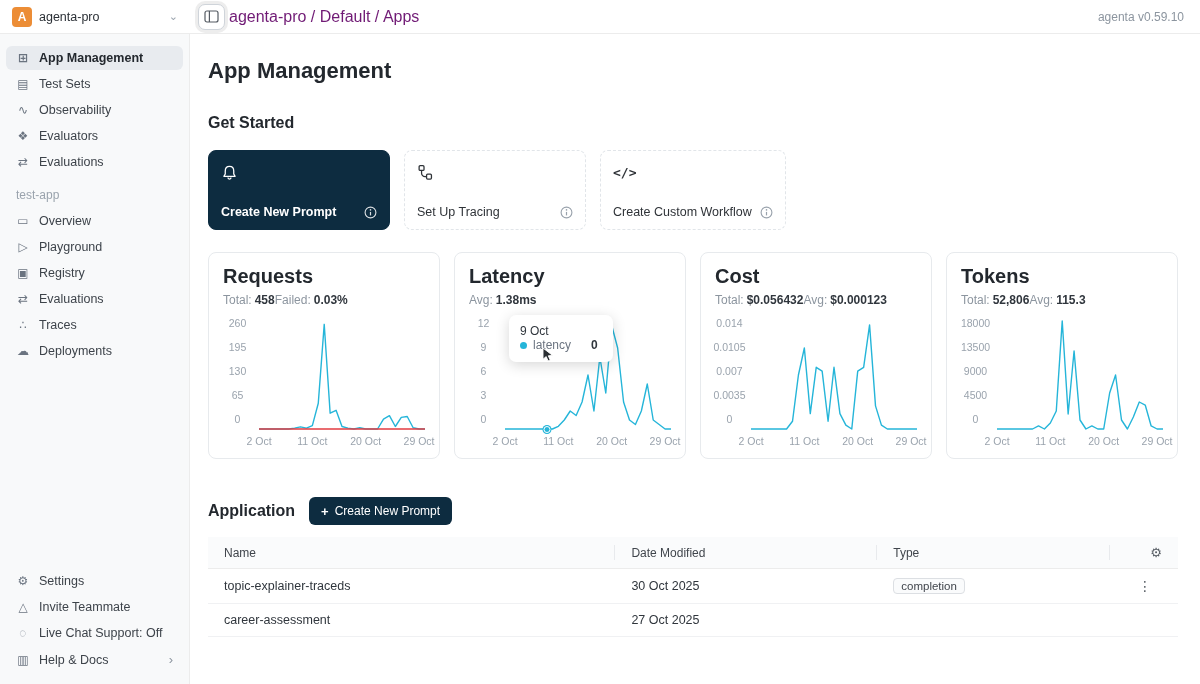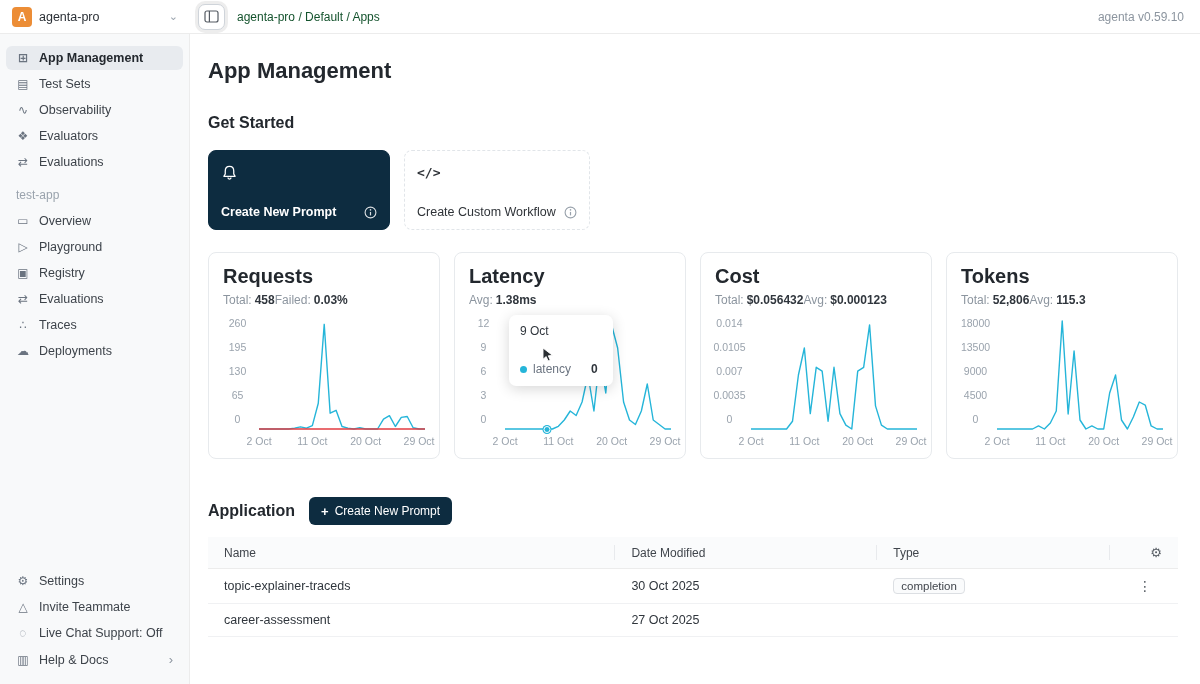--- a/index.html
+++ b/index.html
@@ -6,21 +6,21 @@
   html,body{width:1200px;height:684px;overflow:hidden}
   body{font-family:"Liberation Sans","DejaVu Sans",sans-serif;color:#1f2329;background:#fff;font-size:13px}
 
   
   .topbar{height:34px;display:flex;align-items:center;border-bottom:1px solid #ececec;background:#fff}
   .topbar-left{width:190px;display:flex;align-items:center;gap:7px;padding:0 12px;height:100%}
   .avatar{width:20px;height:20px;border-radius:4px;background:#ec8d36;color:#fff;font-size:12px;font-weight:700;display:flex;align-items:center;justify-content:center}
   .ws-name{font-size:12.5px;font-weight:500;color:#2b3036}
   .ws-chev{margin-left:auto;color:#9aa3ad;font-size:11px}
   .panel-toggle{width:27px;height:26px;margin-left:8px;border:1px solid #cfd4da;border-radius:7px;background:#fff;display:flex;align-items:center;justify-content:center;cursor:pointer;box-shadow:0 0 0 3px rgba(0,0,0,0.07)}
-  .breadcrumb{margin-left:12px;font-size:12px;color:#14532d;cursor:pointer}
+  .breadcrumb{margin-left:4px;font-size:16px;color:#701a75;cursor:pointer}
   .version{margin-left:auto;margin-right:16px;font-size:12px;color:#8c959f}
 
   
   .layout{display:flex;height:650px}
   .sidebar{width:190px;background:#f8f9fa;border-right:1px solid #ececec;display:flex;flex-direction:column;padding:12px 6px 10px}
   .nav-item{display:flex;align-items:center;gap:9px;padding:5px 10px;border-radius:6px;font-size:12.5px;color:#3d434a;cursor:pointer;margin-bottom:2px;white-space:nowrap}
   .nav-item.active{background:#e8ebef;font-weight:600;color:#23282e}
   .nav-icon{width:14px;font-size:12px;color:#6b7480;text-align:center;flex:none}
   .nav-chev{margin-left:auto;color:#8c959f;font-size:13px}
   .section-label{font-size:12px;color:#9aa3ad;padding:12px 10px 7px}
@@ -52,21 +52,21 @@
   .yticks{width:36px;height:108px;display:flex;flex-direction:column;justify-content:space-between;align-items:center;font-size:10.5px;color:#9aa3ad;padding-right:7px;transform:translateY(-4px)}
   .plot-col{flex:1;display:flex;flex-direction:column}
   .plot{height:108px;position:relative}
   .plot svg{width:100%;height:100%;display:block;overflow:visible}
   .xticks{position:relative;height:18px;font-size:10.5px;color:#9aa3ad}
   .xtick{position:absolute;top:6px;transform:translateX(-50%);white-space:nowrap}
   .hover-dot{position:absolute;bottom:-4px;width:7px;height:7px;border-radius:50%;background:#25b5d9;border:1.5px solid #fff;box-shadow:0 0 0 1px #25b5d9;transform:translateX(-50%)}
 
   
   .chart-tooltip{position:absolute;left:54px;top:62px;z-index:5;background:#fff;border-radius:7px;box-shadow:0 3px 14px rgba(0,0,0,.16);padding:9px 11px 10px;min-width:104px;font-size:12px}
-  .tooltip-date{color:#30363d;margin-bottom:24px}
+  .tooltip-date{color:#30363d;margin-bottom:0}
   .tooltip-row{display:flex;align-items:center;gap:6px}
   .tooltip-dot{width:7px;height:7px;border-radius:50%;background:#25b5d9;flex:none}
   .tooltip-series{color:#6b7480}
   .tooltip-value{margin-left:14px;font-weight:600;color:#30363d}
   .cursor-icon{position:absolute;left:86px;top:94px;z-index:6}
 
   
   .app-header{display:flex;align-items:center;margin-bottom:12px}
   .app-heading{font-size:16px;font-weight:700;color:#23282e}
   .create-btn{margin-left:14px;background:#0d2c40;color:#fff;border:none;border-radius:6px;height:28px;padding:0 12px;font-size:12px;display:flex;align-items:center;gap:6px;cursor:pointer;font-family:inherit}
@@ -202,20 +202,37 @@
         <div class="gs-label-row">
           <span>Create New Prompt</span>
           <svg class="info-icon" viewBox="0 0 13 13">
             <circle cx="6.5" cy="6.5" r="5.4" fill="none" stroke="currentColor" stroke-width="1.1"></circle>
             <line x1="6.5" y1="5.9" x2="6.5" y2="9.4" stroke="currentColor" stroke-width="1.2"></line>
             <circle cx="6.5" cy="3.9" r="0.8" fill="currentColor"></circle>
           </svg>
         </div>
       </div>
 
+      <div class="gs-card">
+        <div class="gs-icon">
+          <svg width="17" height="17" viewBox="0 0 16 16" fill="none" stroke="#2f3338" stroke-width="1.2" stroke-linejoin="round">
+            <rect x="2" y="1.5" width="4.6" height="4.6" rx="1"></rect>
+            <path d="M4.3 6.1v2.6a3.2 3.2 0 0 0 3.2 3.2h1.5"></path>
+            <rect x="9" y="9.6" width="4.6" height="4.6" rx="1"></rect>
+          </svg>
+        </div>
+        <div class="gs-label-row">
+          <span>Set Up Tracing</span>
+          <svg class="info-icon" viewBox="0 0 13 13">
+            <circle cx="6.5" cy="6.5" r="5.4" fill="none" stroke="currentColor" stroke-width="1.1"></circle>
+            <line x1="6.5" y1="5.9" x2="6.5" y2="9.4" stroke="currentColor" stroke-width="1.2"></line>
+            <circle cx="6.5" cy="3.9" r="0.8" fill="currentColor"></circle>
+          </svg>
+        </div>
+      </div>
 
       <div class="gs-card">
         <div class="gs-icon">
             <span class="code-glyph">&lt;/&gt;</span>
           </div>
         <div class="gs-label-row">
           <span>Create Custom Workflow</span>
           <svg class="info-icon" viewBox="0 0 13 13">
             <circle cx="6.5" cy="6.5" r="5.4" fill="none" stroke="currentColor" stroke-width="1.1"></circle>
             <line x1="6.5" y1="5.9" x2="6.5" y2="9.4" stroke="currentColor" stroke-width="1.2"></line>

